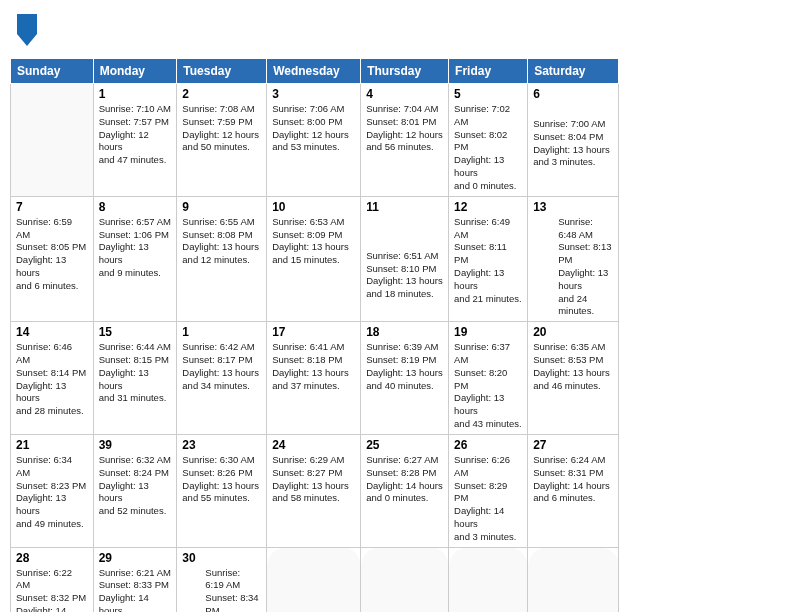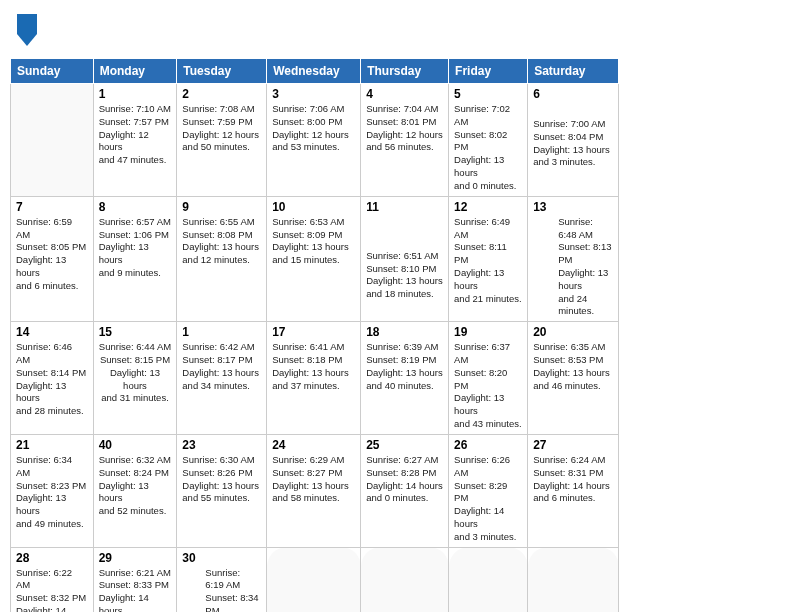--- a/index.html
+++ b/index.html
@@ -227,21 +227,21 @@
         <tr>
           <td>
             <div class="day-number">14</div>
             <div class="day-info" style="white-space: pre-line;">Sunrise: 6:46 AM
 Sunset: 8:14 PM
 Daylight: 13 hours
 and 28 minutes.</div>
           </td>
           <td>
             <div class="day-number">15</div>
-            <div class="day-info" style="white-space: pre-line; text-align: center;">Sunrise: 6:44 AM
+            <div class="day-info" style="white-space: pre-line;">Sunrise: 6:44 AM
 Sunset: 8:15 PM
 Daylight: 13 hours
 and 31 minutes.</div>
           </td>
           <td>
             <div class="day-number">1</div>
             <div class="day-info" style="white-space: pre-line;">Sunrise: 6:42 AM
 Sunset: 8:17 PM
 Daylight: 13 hours
 and 34 minutes.</div>
@@ -277,21 +277,21 @@
         </tr>
         <tr>
           <td>
             <div class="day-number">21</div>
             <div class="day-info" style="white-space: pre-line;">Sunrise: 6:34 AM
 Sunset: 8:23 PM
 Daylight: 13 hours
 and 49 minutes.</div>
           </td>
           <td>
-            <div class="day-number">40</div>
+            <div class="day-number">39</div>
             <div class="day-info" style="white-space: pre-line;">Sunrise: 6:32 AM
 Sunset: 8:24 PM
 Daylight: 13 hours
 and 52 minutes.</div>
           </td>
           <td>
             <div class="day-number">23</div>
             <div class="day-info" style="white-space: pre-line;">Sunrise: 6:30 AM
 Sunset: 8:26 PM
 Daylight: 13 hours

